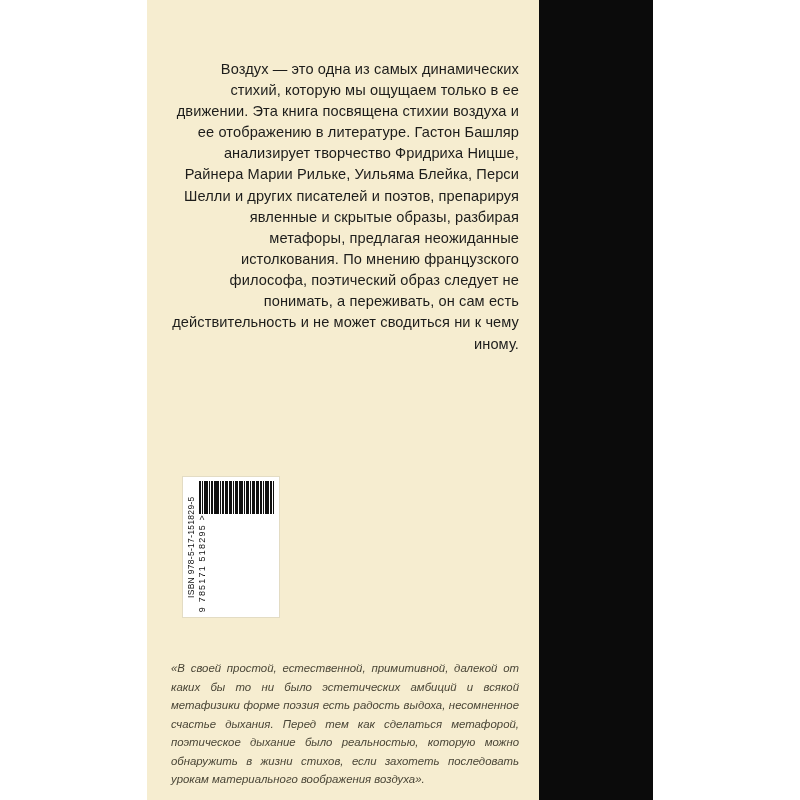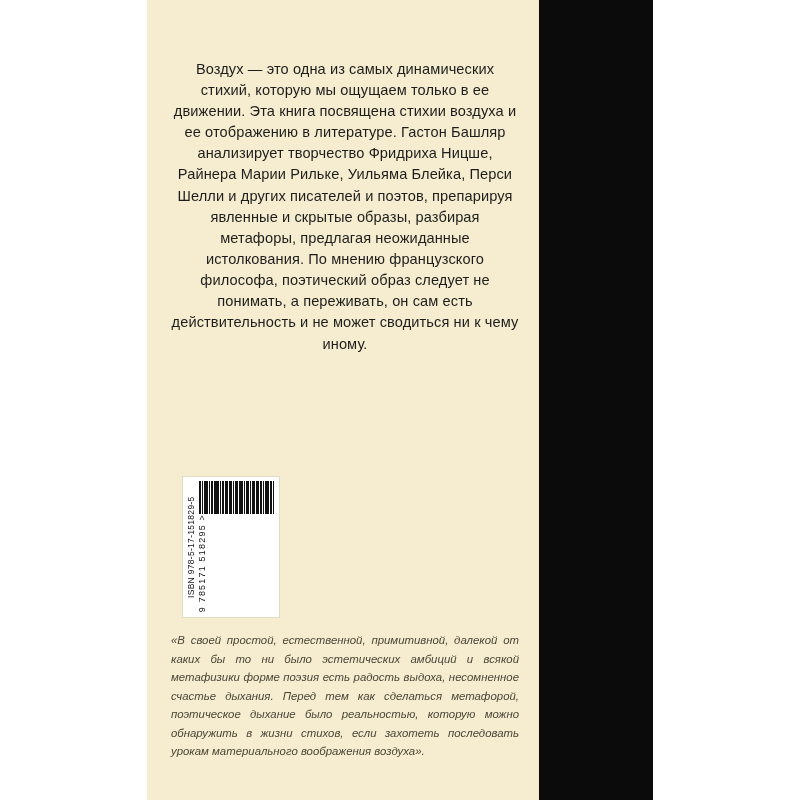--- a/index.html
+++ b/index.html
@@ -50,21 +50,21 @@
 
   #blurb {
     position: absolute;
     left: 24px;
     top: 44px;
     width: 348px;
     color: #1d1d1b;
     font-size: 14.6px;
     line-height: 1.45;
     letter-spacing: 0.1px;
-    text-align: center;
+    text-align: right;
   }
 
   #barcode-block {
     position: absolute;
     left: 35px;
     top: 476px;
     width: 98px;
     height: 142px;
     background: #ffffff;
     border: 1px solid #e3dcc4;
@@ -119,21 +119,21 @@
     color: #111;
     letter-spacing: 1.2px;
     text-align: center;
     white-space: nowrap;
     padding-top: 2px;
   }
 
   #quote {
     position: absolute;
     left: 24px;
-    top: 620px;
+    top: 648px;
     width: 348px;
     color: #4a4637;
     font-size: 11.4px;
     line-height: 1.62;
     font-style: italic;
     text-align: justify;
   }
 </style>
 </head>
 <body>

